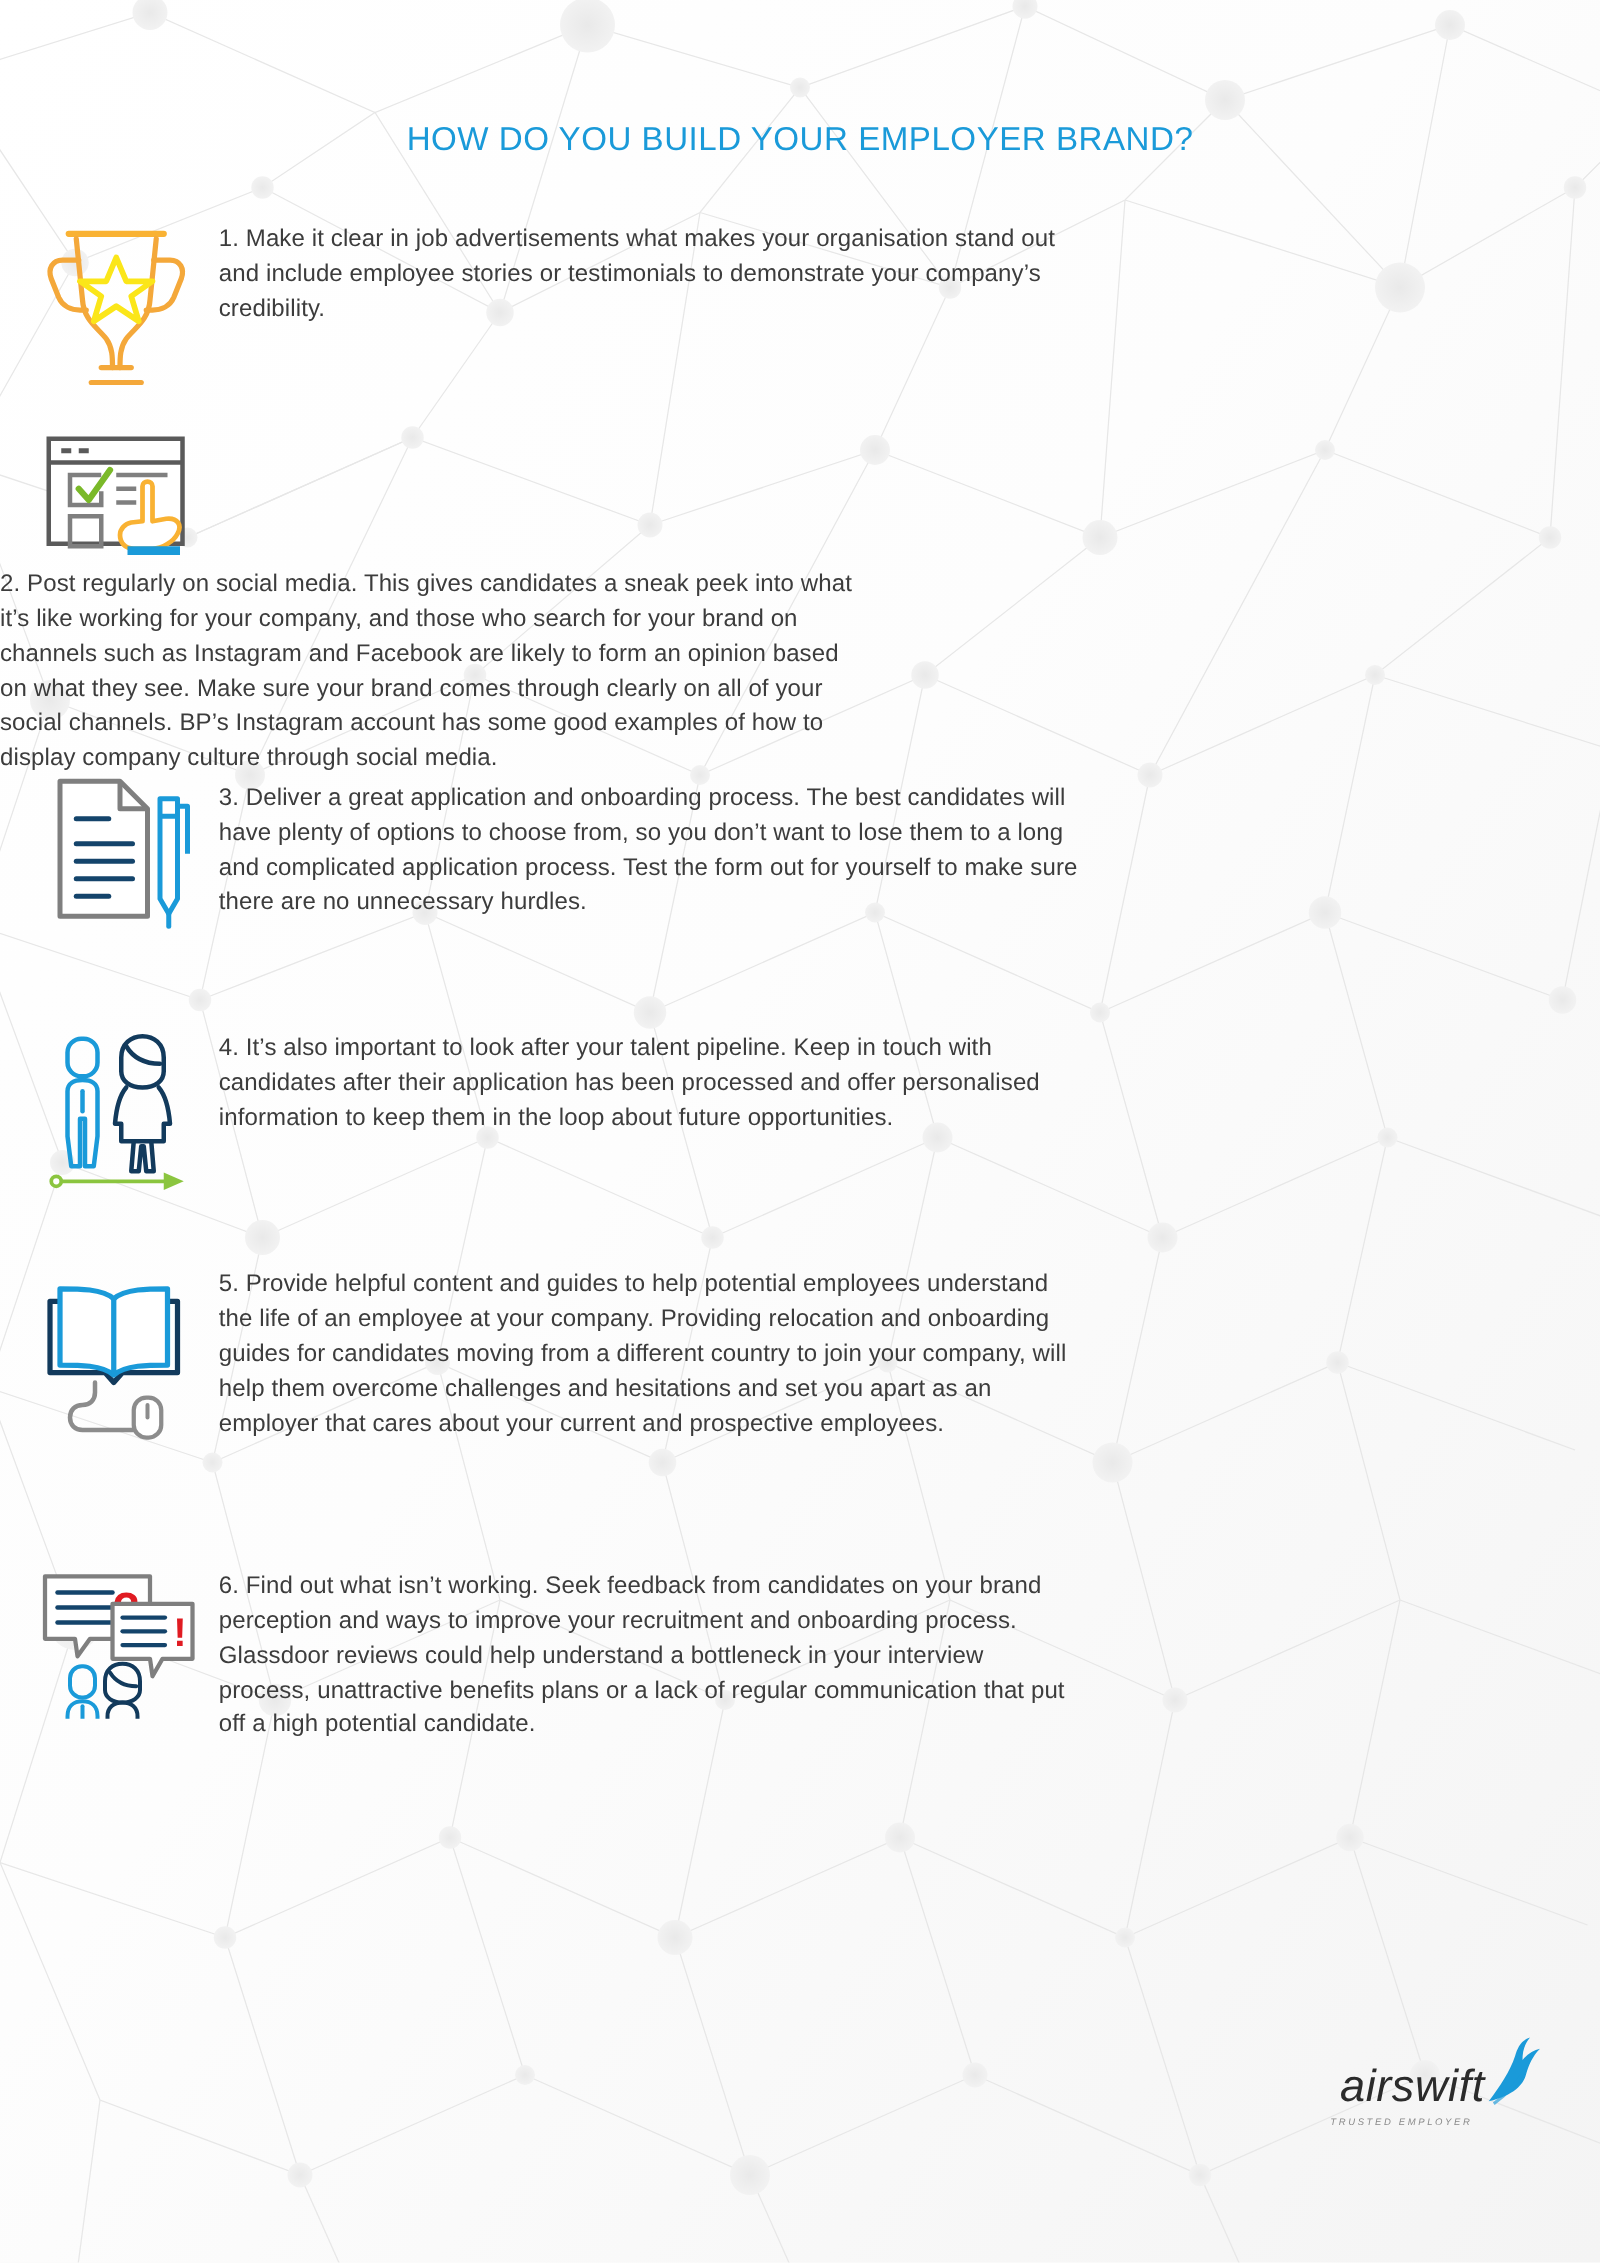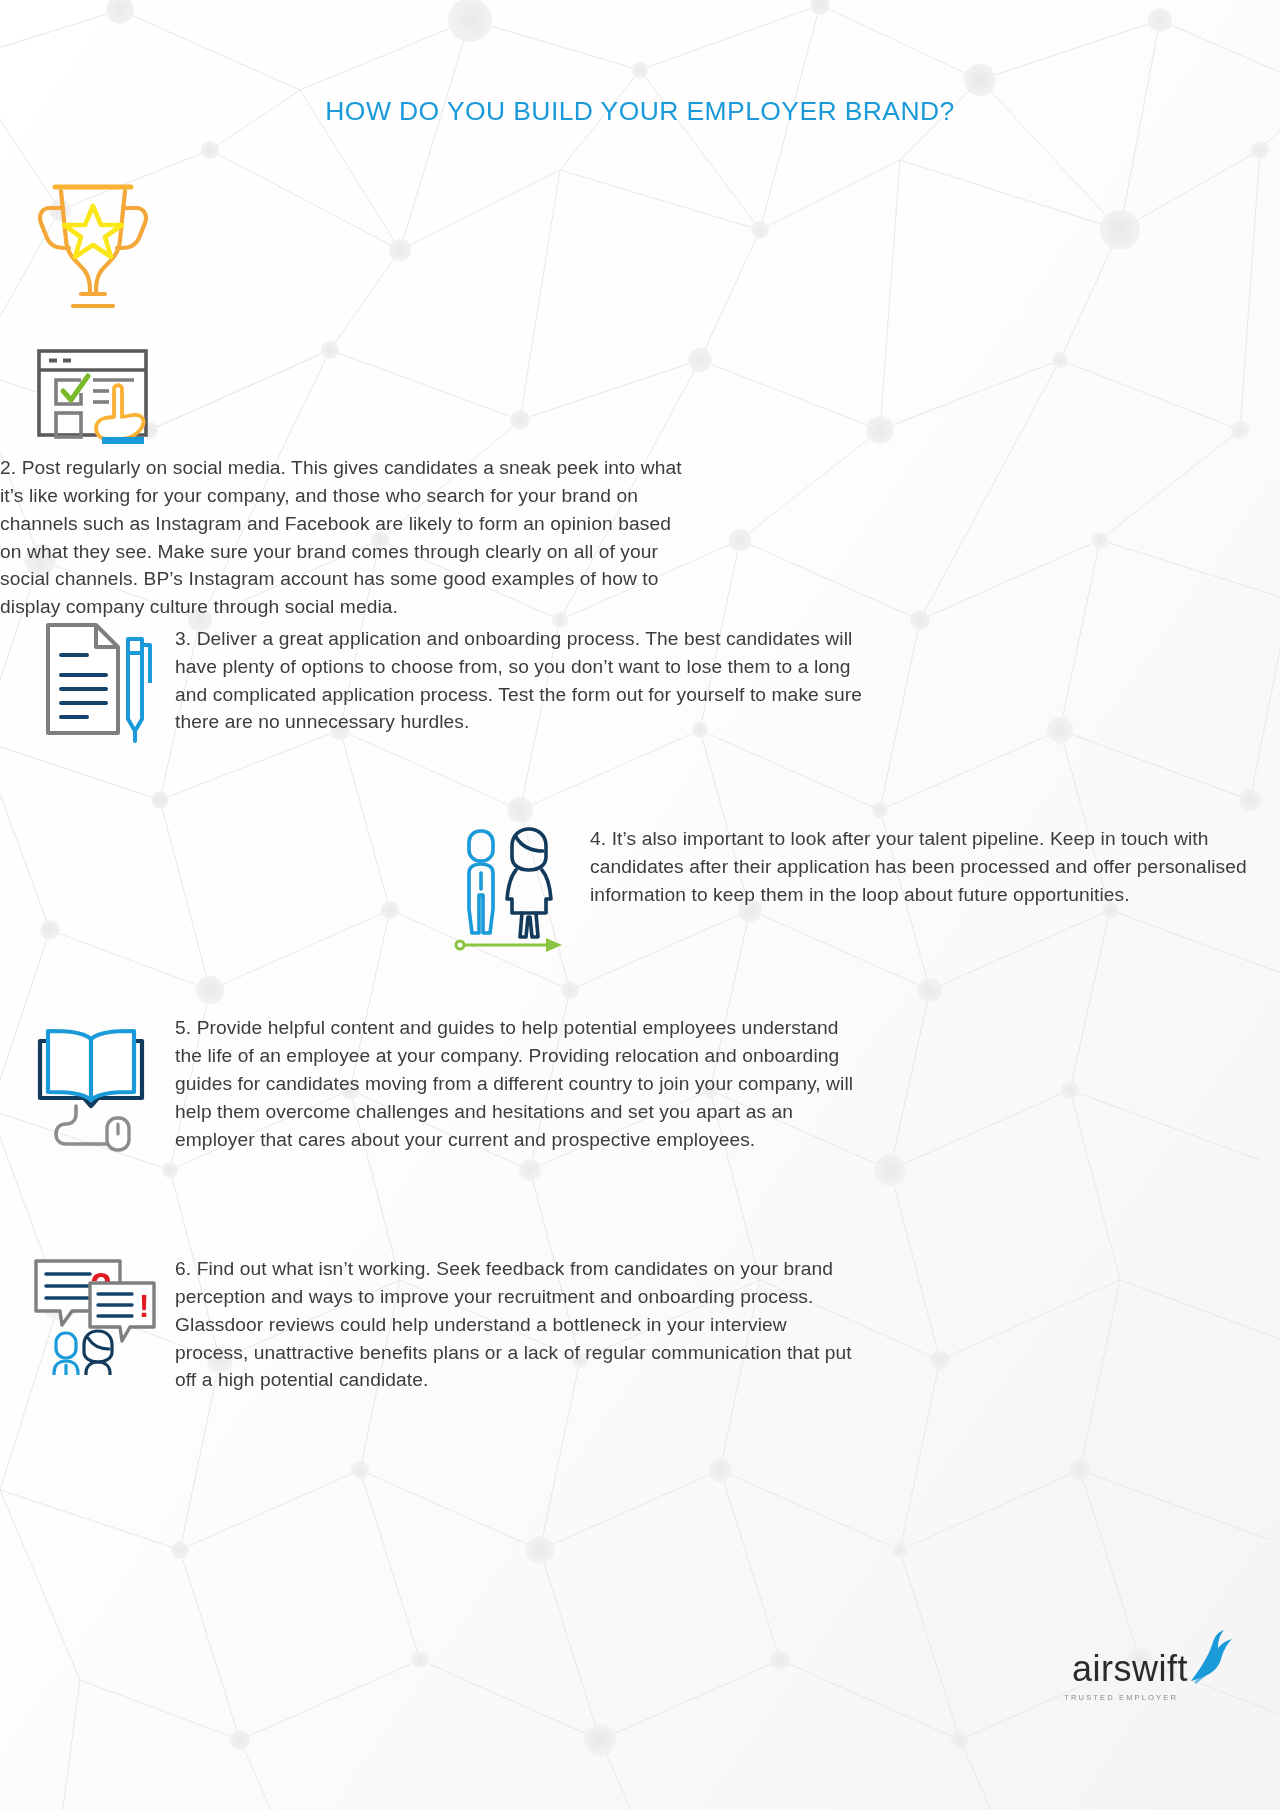--- a/index.html
+++ b/index.html
@@ -69,20 +69,21 @@
     line-height: 1.45;
     letter-spacing: 0.1px;
   }
 
   
   .logo-wrap {
     position: absolute;
     right: 48px;
     bottom: 108px;
     text-align: right;
+    font-style: italic;
   }
   .logo-row {
     display: flex;
     align-items: flex-end;
     justify-content: flex-end;
   }
   .logo-word {
     font-size: 36px;
     color: #2b2b2b;
     letter-spacing: 0.5px;
@@ -259,20 +260,21 @@
           <path d="M28 13 L33 62 C34 78 45 84 52 93 C57 100 57 108 57 116"></path>
           <path d="M92 13 L87 62 C86 78 75 84 68 93 C63 100 63 108 63 116"></path>
           <path d="M30 30 L17 30 C9 30 5 37 8 45 L14 60 C17 67 24 70 31 70 L36 70"></path>
           <path d="M90 30 L103 30 C111 30 115 37 112 45 L106 60 C103 67 96 70 89 70 L84 70"></path>
           <path d="M48 116 L72 116"></path>
           <path d="M40 128 L80 128"></path>
         </g>
         <polygon points="60,28 68,47 89,47 72,59 78,79 60,67 42,79 48,59 31,47 52,47" fill="none" stroke="#fbe619" stroke-width="4.6" stroke-linejoin="round"></polygon>
       </svg>
     </div>
+    <div class="item-text">1. Make it clear in job advertisements what makes your organisation stand out and include employee stories or testimonials to demonstrate your company’s credibility.</div>
   </div>
 
   <div class="item" style="top:329px;flex-direction:column;">
     <div class="item-icon">
       <svg width="125" height="125" viewBox="0 0 125 125">
 
         <rect x="9" y="22" width="107" height="84" fill="#ffffff" stroke="#5a5a5a" stroke-width="3.6"></rect>
         <line x1="9" y1="41" x2="116" y2="41" stroke="#5a5a5a" stroke-width="3.6"></line>
         <line x1="19" y1="31.5" x2="27" y2="31.5" stroke="#5a5a5a" stroke-width="4"></line>
         <line x1="33" y1="31.5" x2="41" y2="31.5" stroke="#5a5a5a" stroke-width="4"></line>
@@ -312,21 +314,21 @@
 
         <path d="M98 26 L98 106 L105 118 L112 106 L112 26 Z" fill="#ffffff" stroke="#1a9ad9" stroke-width="4" stroke-linejoin="round"></path>
         <line x1="98" y1="40" x2="112" y2="40" stroke="#1a9ad9" stroke-width="4"></line>
         <line x1="105" y1="118" x2="105" y2="128" stroke="#1a9ad9" stroke-width="4" stroke-linecap="round"></line>
         <path d="M112 32 L120 32 L120 70" fill="none" stroke="#1a9ad9" stroke-width="4" stroke-linejoin="round"></path>
       </svg>
     </div>
     <div class="item-text">3. Deliver a great application and onboarding process. The best candidates will have plenty of options to choose from, so you don’t want to lose them to a long and complicated application process. Test the form out for yourself to make sure there are no unnecessary hurdles.</div>
   </div>
 
-  <div class="item" style="top:825px;justify-content:flex-end;">
+  <div class="item" style="top:825px;">
     <div class="item-icon">
       <svg width="115" height="130" viewBox="0 0 115 130">
 
         <g fill="none" stroke="#1a9ad9" stroke-width="3.6" stroke-linejoin="round" stroke-linecap="round">
           <rect x="19" y="6" width="24" height="30" rx="11"></rect>
           <path d="M19 48 C19 42 24 39 31 39 C38 39 43 42 43 48
                    L43 84 L40 108 L33 108 L33 70 L29 70 L29 108 L22 108 L19 84 Z"></path>
           <line x1="31" y1="48" x2="31" y2="64"></line>
         </g>
 

